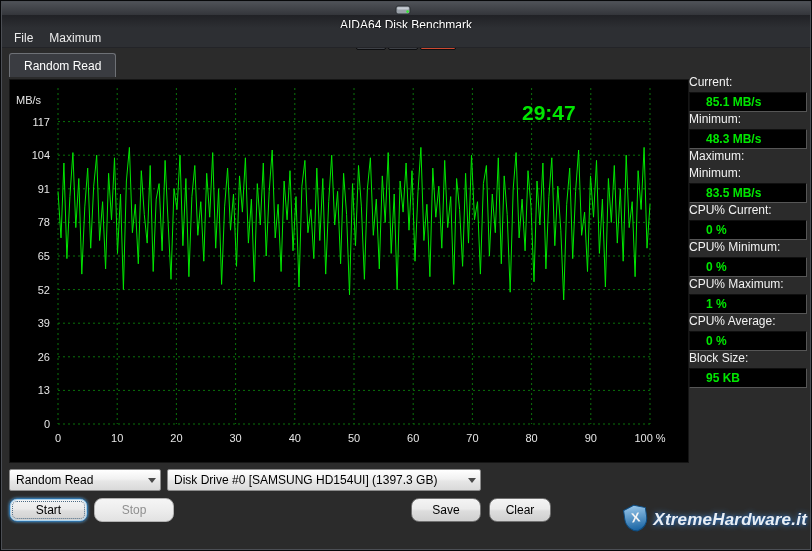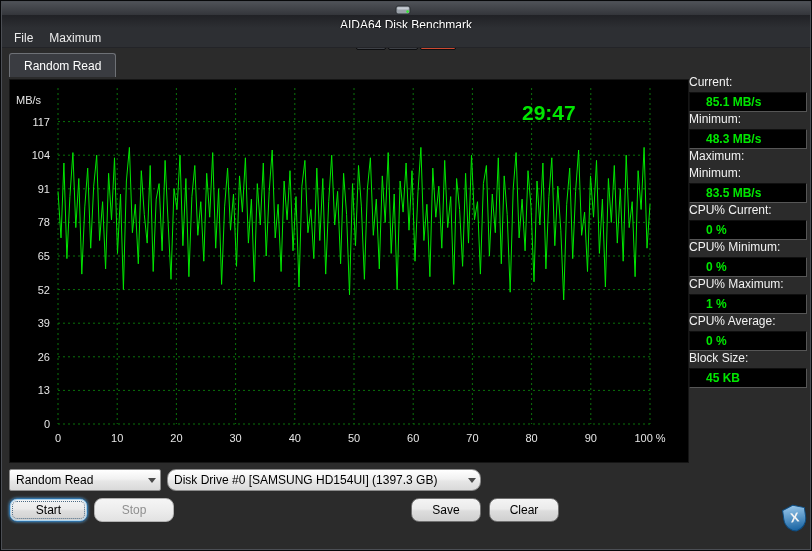--- a/index.html
+++ b/index.html
@@ -174,46 +174,47 @@
     <div class="stat">
       <div class="stat-label">CPU% Maximum:</div>
       <div class="stat-value">1 %</div>
     </div>
     <div class="stat">
       <div class="stat-label">CPU% Average:</div>
       <div class="stat-value">0 %</div>
     </div>
     <div class="stat">
       <div class="stat-label">Block Size:</div>
-      <div class="stat-value">45 KB</div>
+      <div class="stat-value">95 KB</div>
     </div>
   </div>
 
   <div class="combo" style="left:8px;width:152px;">
     <span class="combo-text">Random Read</span>
     <span class="combo-arrow"></span>
   </div>
-  <div class="combo" style="left:166px;width:314px;border-radius:9px;">
+  <div class="combo" style="left:166px;width:314px;">
     <span class="combo-text">Disk Drive #0  [SAMSUNG HD154UI]  (1397.3 GB)</span>
     <span class="combo-arrow"></span>
   </div>
 
   <button class="btn focused" style="left:8px;width:79px;">Start</button>
   <button class="btn disabled" style="left:93px;width:80px;">Stop</button>
   <button class="btn" style="left:410px;width:70px;">Save</button>
-  <button class="btn" style="left:488px;width:70px;">Clear</button>
+  <button class="btn" style="left:488px;width:62px;">Clear</button>
 
   <div class="watermark">
     <span class="wm-shield">
       <svg width="24" height="28" viewBox="0 0 24 28">
         <defs>
           <linearGradient id="wmg" x1="0" y1="0" x2="0" y2="1">
             <stop offset="0" stop-color="#9fd0f5"></stop>
             <stop offset="1" stop-color="#1565a8"></stop>
           </linearGradient>
         </defs>
         <path d="M12 1 L23 5 V14 C23 21 18 26 12 27 C6 26 1 21 1 14 V5 Z" fill="url(#wmg)" stroke="#0d4f86" stroke-width="1"></path>
         <text x="12" y="18" text-anchor="middle" font-size="13" font-weight="bold" fill="#ffffff" font-family="Liberation Sans, sans-serif">X</text>
       </svg>
     </span>
+    <span class="wm-text">XtremeHardware.it</span>
   </div>
 
 </div>
 
 </body></html>

